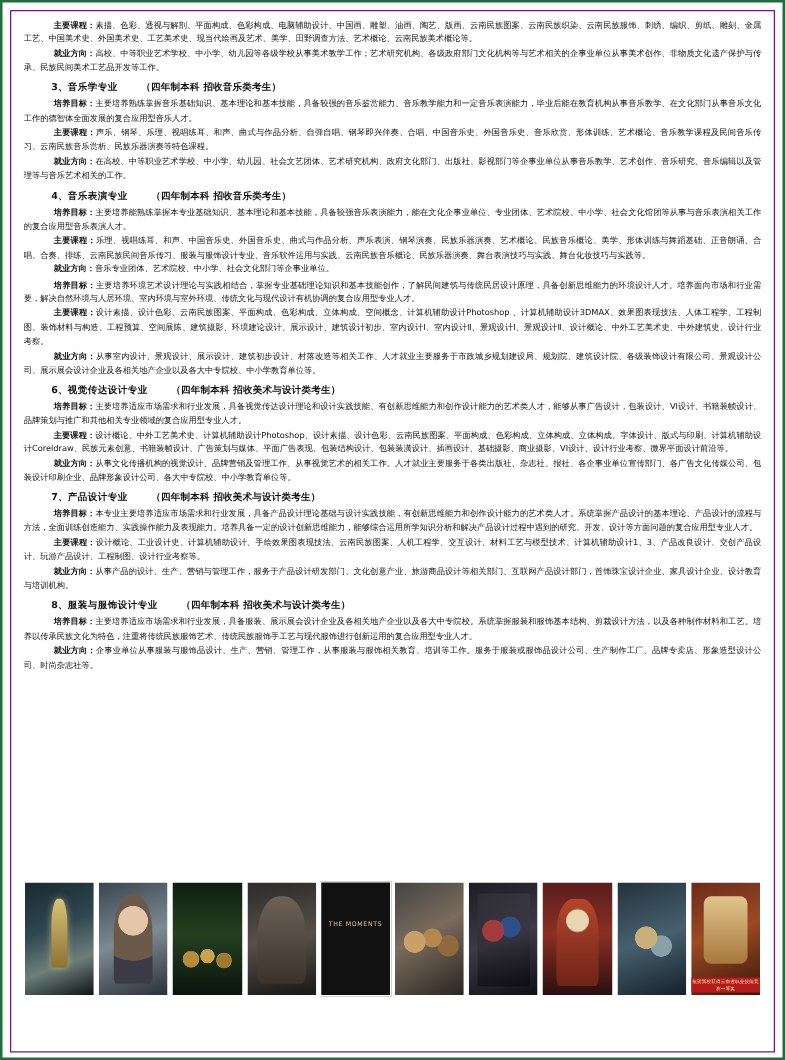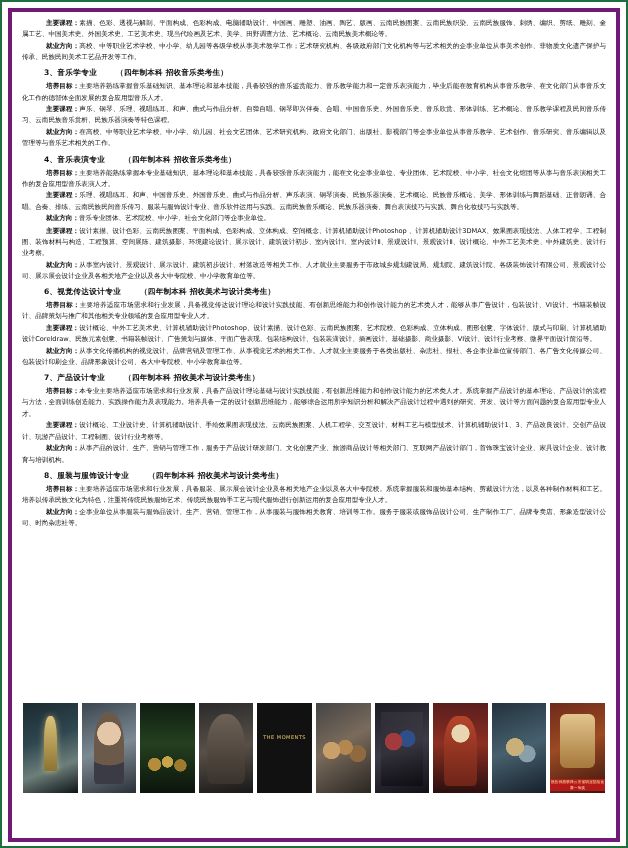--- a/index.html
+++ b/index.html
@@ -20,21 +20,21 @@
     box-sizing: border-box;
     background: #ffffff;
     border: 2px solid #1f6f3d;
     padding: 6px 6px 4px 6px;
   }
   .page-inner {
     position: relative;
     width: 100%;
     height: 100%;
     box-sizing: border-box;
-    border: 4px solid #701a75;
+    border: 1px solid #701a75;
     padding: 6px 10px 4px 10px;
     overflow: hidden;
   }
   .content {
     font-size: 6.6px;
     line-height: 11.2px;
     color: #111111;
     text-align: justify;
   }
   .para {
@@ -221,38 +221,41 @@
         <p class="para indent">
           <span class="label">主要课程：</span><span>乐理、视唱练耳、和声、中国音乐史、外国音乐史、曲式与作品分析、声乐表演、钢琴演奏、民族乐器演奏、艺术概论、民族音乐概论、美学、形体训练与舞蹈基础、正音朗诵、合唱、合奏、排练、云南民族民间音乐传习、服装与服饰设计专业、音乐软件运用与实践、云南民族音乐概论、民族乐器演奏、舞台表演技巧与实践、舞台化妆技巧与实践等。</span>
         </p>
         <p class="para indent">
           <span class="label">就业方向：</span><span>音乐专业团体、艺术院校、中小学、社会文化部门等企事业单位。</span>
         </p>
       </div>
 
       <div class="block">
         <p class="para indent">
+          <span class="label">培养目标：</span><span>主要培养环境艺术设计理论与实践相结合，掌握专业基础理论知识和基本技能创作，了解民间建筑与传统民居设计原理，具备创新思维能力的环境设计人才。培养面向市场和行业需要，解决自然环境与人居环境、室内环境与室外环境、传统文化与现代设计有机协调的复合应用型专业人才。</span>
+        </p>
+        <p class="para indent">
           <span class="label">主要课程：</span><span>设计素描、设计色彩、云南民族图案、平面构成、色彩构成、立体构成、空间概念、计算机辅助设计Photoshop 、计算机辅助设计3DMAX、效果图表现技法、人体工程学、工程制图、装饰材料与构造、工程预算、空间展陈、建筑摄影、环境建论设计、展示设计、建筑设计初步、室内设计Ⅰ、室内设计Ⅱ、景观设计Ⅰ、景观设计Ⅱ、设计概论、中外工艺美术史、中外建筑史、设计行业考察。</span>
         </p>
         <p class="para indent">
           <span class="label">就业方向：</span><span>从事室内设计、景观设计、展示设计、建筑初步设计、村落改造等相关工作、人才就业主要服务于市政城乡规划建设局、规划院、建筑设计院、各级装饰设计有限公司、景观设计公司、展示展会设计企业及各相关地产企业以及各大中专院校、中小学教育单位等。</span>
         </p>
       </div>
 
       <div class="block">
         <div class="section-head">
           <span>6、</span><span class="major">视觉传达设计专业</span>
           <span class="enroll">（四年制本科</span>
           <span>招收美术与设计类考生）</span>
         </div>
         <p class="para indent">
           <span class="label">培养目标：</span><span>主要培养适应市场需求和行业发展，具备视觉传达设计理论和设计实践技能、有创新思维能力和创作设计能力的艺术类人才，能够从事广告设计，包装设计、VI设计、书籍装帧设计、品牌策划与推广和其他相关专业领域的复合应用型专业人才。</span>
         </p>
         <p class="para indent">
-          <span class="label">主要课程：</span><span>设计概论、中外工艺美术史、计算机辅助设计Photoshop、设计素描、设计色彩、云南民族图案、艺术院校、色彩构成、立体构成、图形创意、字体设计、版式与印刷、计算机辅助设计Coreldraw、民族元素创意、书籍装帧设计、广告策划与媒体、平面广告表现、包装结构设计、包装装潢设计、插画设计、基础摄影、商业摄影、VI设计、设计行业考察、微界平面设计前沿等。</span>
+          <span class="label">主要课程：</span><span>设计概论、中外工艺美术史、计算机辅助设计Photoshop、设计素描、设计色彩、云南民族图案、平面构成、色彩构成、立体构成、立体构成、字体设计、版式与印刷、计算机辅助设计Coreldraw、民族元素创意、书籍装帧设计、广告策划与媒体、平面广告表现、包装结构设计、包装装潢设计、插画设计、基础摄影、商业摄影、VI设计、设计行业考察、微界平面设计前沿等。</span>
         </p>
         <p class="para indent">
           <span class="label">就业方向：</span><span>从事文化传播机构的视觉设计、品牌营销及管理工作、从事视觉艺术的相关工作。人才就业主要服务于各类出版社、杂志社、报社、各企事业单位宣传部门、各广告文化传媒公司、包装设计印刷企业、品牌形象设计公司、各大中专院校、中小学教育单位等。</span>
         </p>
       </div>
 
       <div class="block">
         <div class="section-head">
           <span>7、</span><span class="major">产品设计专业</span>
           <span class="enroll">（四年制本科</span>

